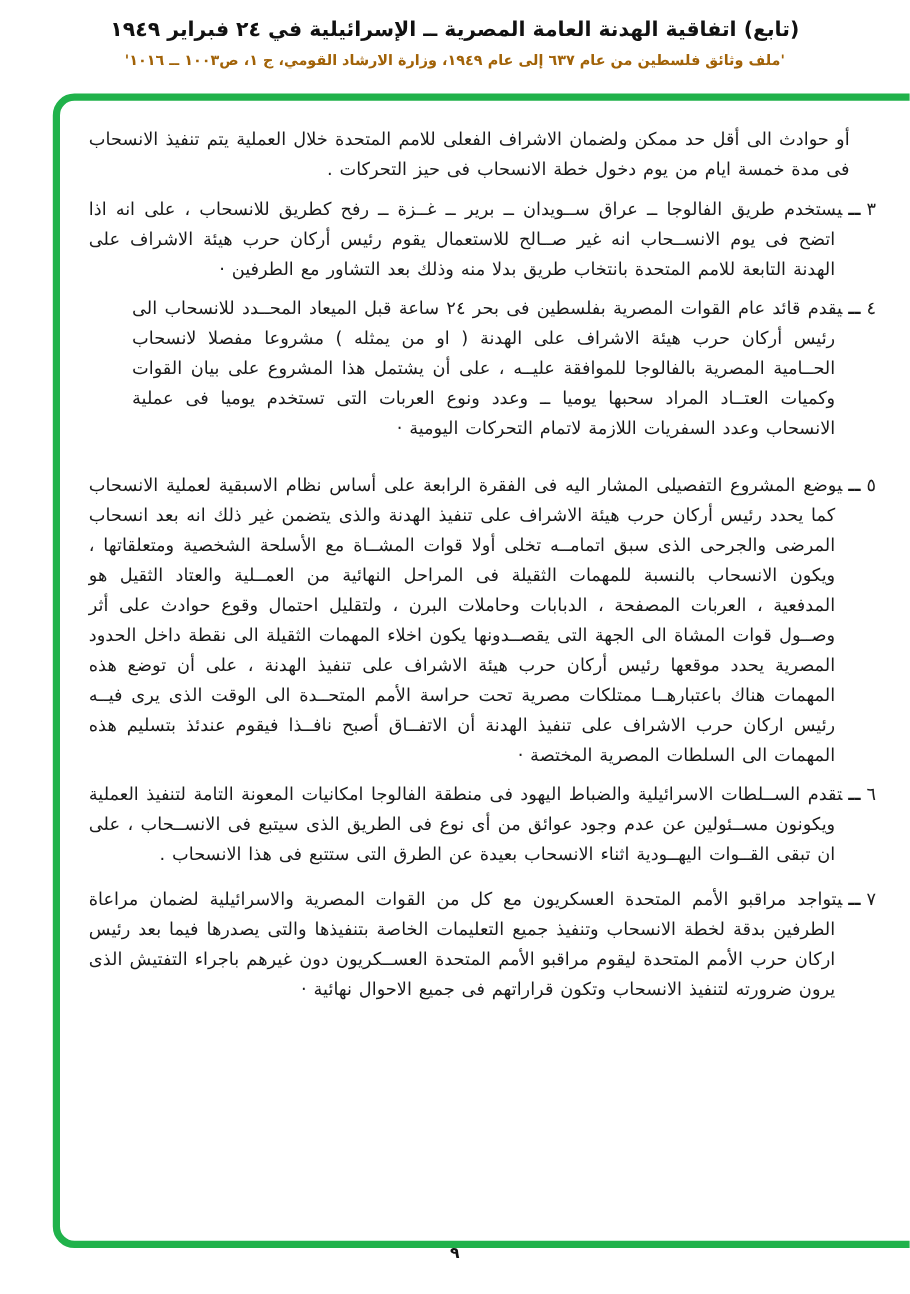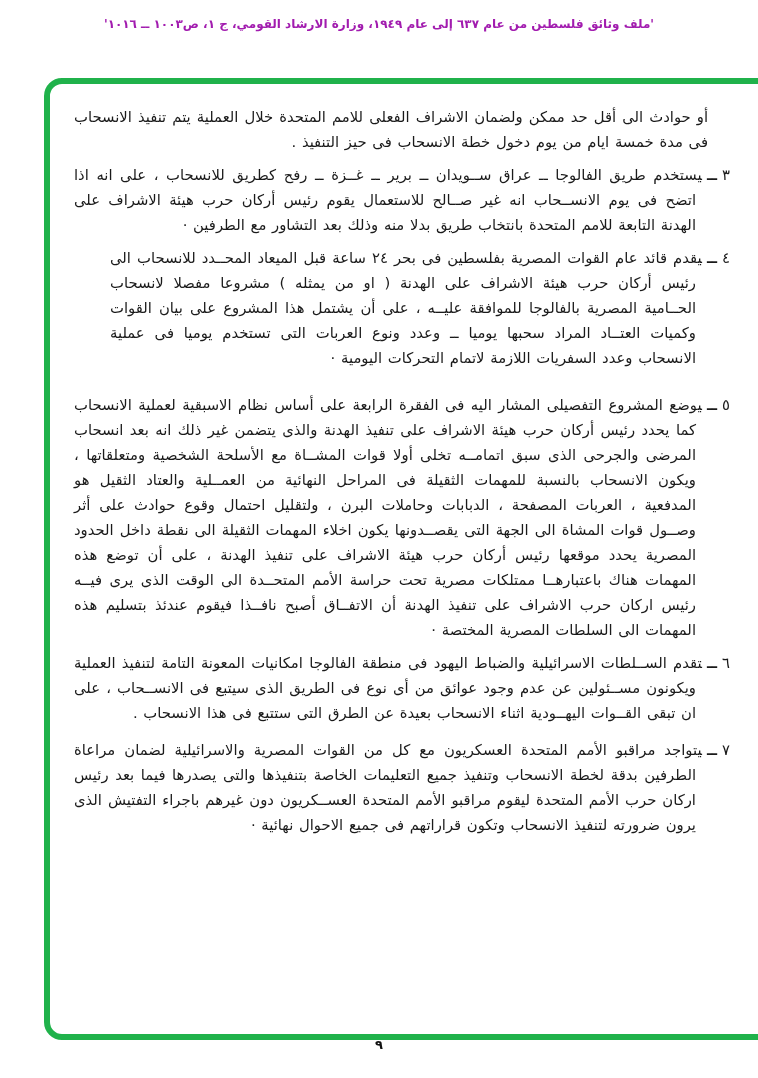--- a/index.html
+++ b/index.html
@@ -12,21 +12,21 @@
     position:relative;
     overflow:hidden;
   }
   .page{position:relative;width:758px;height:1078px;background:#ffffff;}
   .header{position:absolute;top:12px;left:0;width:758px;text-align:center;direction:rtl;}
   .header-title{
     font-size:17px;font-weight:bold;letter-spacing:0;
     color:#111;line-height:26px;
   }
   .header-source{
-    font-size:12px;font-weight:bold;color:#a21caf;line-height:20px;margin-top:2px;
+    font-size:12px;font-weight:bold;color:#a16207;line-height:20px;margin-top:2px;
   }
   .doc-box{
     position:absolute;
     left:44px;top:78px;
     width:656px;height:930px;
     border:6px solid #20b24b;
     border-radius:18px;
     padding:20px 58px 0 24px;
     box-sizing:content-box;
     overflow:hidden;
@@ -57,25 +57,26 @@
     text-align:center;
     font-size:13px;font-weight:bold;color:#111;
   }
 </style>
 </head>
 <body>
 
 <div class="page">
 
   <div class="header">
+    <div class="header-title">(تابع) اتفاقية الهدنة العامة المصرية ــ الإسرائيلية في ٢٤ فبراير ١٩٤٩</div>
     <div class="header-source">'ملف وثائق فلسطين من عام ٦٣٧ إلى عام ١٩٤٩، وزارة الارشاد القومي، ج ١، ص١٠٠٣ ــ ١٠١٦'</div>
   </div>
 
   <div class="doc-box">
-    <div class="doc-text intro">أو حوادث الى أقل حد ممكن ولضمان الاشراف الفعلى للامم المتحدة خلال العملية يتم تنفيذ الانسحاب فى مدة خمسة ايام من يوم دخول خطة الانسحاب فى حيز التنفيذ .</div>
+    <div class="doc-text intro">أو حوادث الى أقل حد ممكن ولضمان الاشراف الفعلى للامم المتحدة خلال العملية يتم تنفيذ الانسحاب فى مدة خمسة ايام من يوم دخول خطة الانسحاب فى حيز التحركات .</div>
 
     <div class="doc-text item">
       <span>٣</span><span class="item-sep">ــ</span><span>يستخدم طريق الفالوجا ــ عراق ســويدان ــ برير ــ غــزة ــ رفح كطريق للانسحاب ، على انه اذا اتضح فى يوم الانســحاب انه غير صــالح للاستعمال يقوم رئيس أركان حرب هيئة الاشراف على الهدنة التابعة للامم المتحدة بانتخاب طريق بدلا منه وذلك بعد التشاور مع الطرفين ·</span>
     </div>
 
     <div class="doc-text item gap-lg">
       <span>٤</span><span class="item-sep">ــ</span><span>يقدم قائد عام القوات المصرية بفلسطين فى بحر ٢٤ ساعة قبل الميعاد المحــدد للانسحاب الى رئيس أركان حرب هيئة الاشراف على الهدنة ( او من يمثله ) مشروعا مفصلا لانسحاب الحــامية المصرية بالفالوجا للموافقة عليــه ، على أن يشتمل هذا المشروع على بيان القوات وكميات العتــاد المراد سحبها يوميا ــ وعدد ونوع العربات التى تستخدم يوميا فى عملية الانسحاب وعدد السفريات اللازمة لاتمام التحركات اليومية ·</span>
     </div>
 
     <div class="doc-text item">

